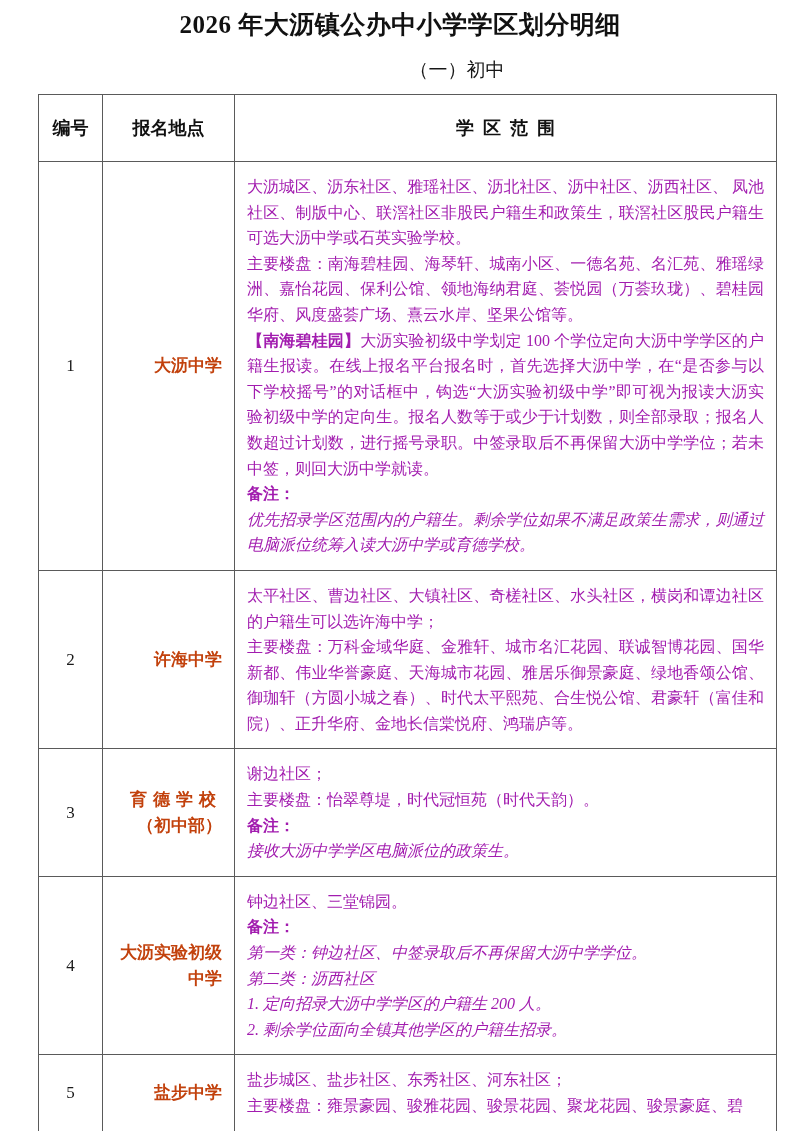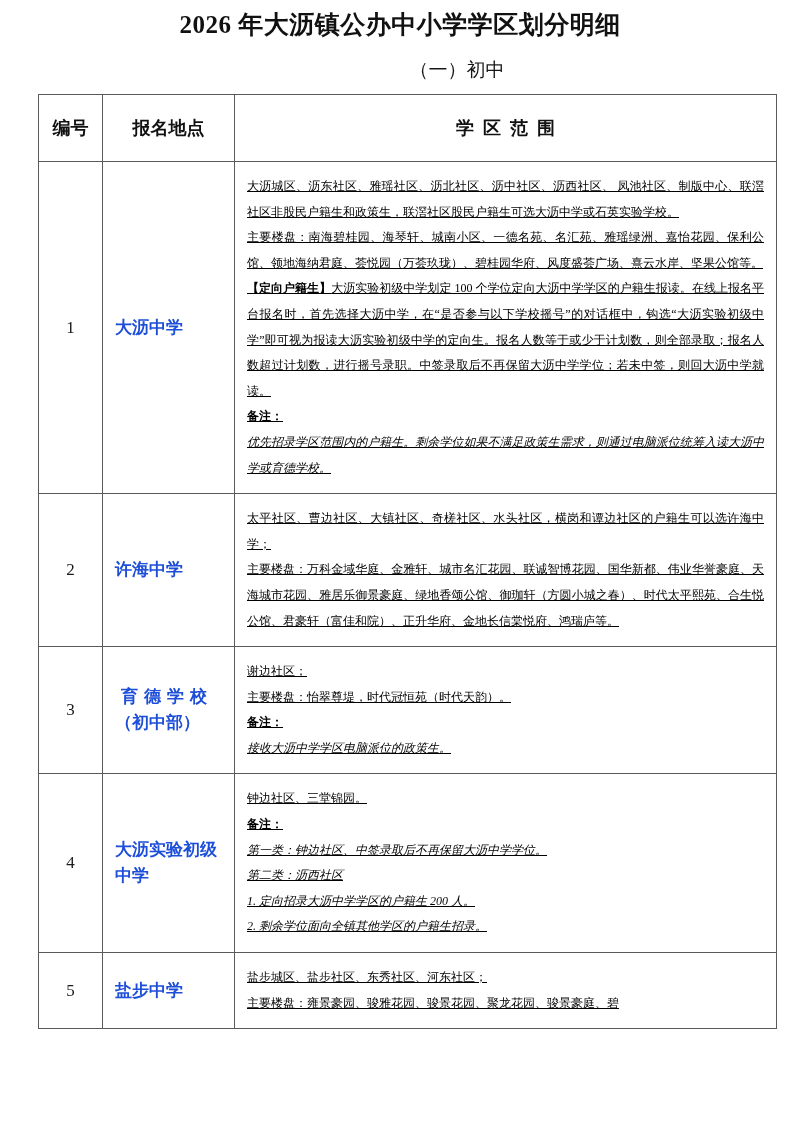--- a/index.html
+++ b/index.html
@@ -67,40 +67,39 @@
     letter-spacing: 9px;
     text-indent: 9px;
   }
   td.num-cell {
     text-align: center;
     font-size: 17px;
     color: #1b1b1b;
     font-family: "Liberation Serif", serif;
   }
   td.site-cell {
-    text-align: left;
+    text-align: right;
     font-size: 17px;
     font-weight: bold;
     line-height: 26px;
-    color: #1d4ed8;
+    color: #c2410c;
     padding: 0 6px;
   }
   td.site-cell .spaced {
     letter-spacing: 6px;
     text-indent: 6px;
     display: block;
   }
   td.scope-cell {
     vertical-align: top;
-    font-size: 12px;
+    font-size: 16px;
     line-height: 25.6px;
     padding: 4px 7px 5px 7px;
     text-align: justify;
-    color: #000000;
-    text-decoration: underline;
+    color: #a21caf;
   }
   .scope-cell p {
     margin: 0;
     text-align: justify;
   }
   .b { font-weight: bold; }
   .note-body {
     font-family: "Liberation Serif", "DejaVu Serif", serif;
     font-style: italic;
   }
@@ -131,21 +130,21 @@
         <th class="head-cell head-scope">学区范围</th>
       </tr>
     </thead>
     <tbody id="table-body">
         <tr>
           <td class="num-cell">1</td>
           <td class="site-cell"><span>大沥中学</span></td>
           <td class="scope-cell">
             <p>大沥城区、沥东社区、雅瑶社区、沥北社区、沥中社区、沥西社区、 凤池社区、制版中心、联滘社区非股民户籍生和政策生，联滘社区股民户籍生可选大沥中学或石英实验学校。</p>
             <p>主要楼盘：南海碧桂园、海琴轩、城南小区、一德名苑、名汇苑、雅瑶绿洲、嘉怡花园、保利公馆、领地海纳君庭、荟悦园（万荟玖珑）、碧桂园华府、风度盛荟广场、熹云水岸、坚果公馆等。</p>
-            <p><span class="b">【定向户籍生】</span><span>大沥实验初级中学划定 100 个学位定向大沥中学学区的户籍生报读。在线上报名平台报名时，首先选择大沥中学，在“是否参与以下学校摇号”的对话框中，钩选“大沥实验初级中学”即可视为报读大沥实验初级中学的定向生。报名人数等于或少于计划数，则全部录取；报名人数超过计划数，进行摇号录职。中签录取后不再保留大沥中学学位；若未中签，则回大沥中学就读。</span></p>
+            <p><span class="b">【南海碧桂园】</span><span>大沥实验初级中学划定 100 个学位定向大沥中学学区的户籍生报读。在线上报名平台报名时，首先选择大沥中学，在“是否参与以下学校摇号”的对话框中，钩选“大沥实验初级中学”即可视为报读大沥实验初级中学的定向生。报名人数等于或少于计划数，则全部录取；报名人数超过计划数，进行摇号录职。中签录取后不再保留大沥中学学位；若未中签，则回大沥中学就读。</span></p>
             <p class="note-head">备注：</p>
             <p class="note-body">优先招录学区范围内的户籍生。剩余学位如果不满足政策生需求，则通过电脑派位统筹入读大沥中学或育德学校。</p>
           </td>
         </tr>
         <tr>
           <td class="num-cell">2</td>
           <td class="site-cell"><span>许海中学</span></td>
           <td class="scope-cell">
             <p>太平社区、曹边社区、大镇社区、奇槎社区、水头社区，横岗和谭边社区的户籍生可以选许海中学；</p>
             <p>主要楼盘：万科金域华庭、金雅轩、城市名汇花园、联诚智博花园、国华新都、伟业华誉豪庭、天海城市花园、雅居乐御景豪庭、绿地香颂公馆、御珈轩（方圆小城之春）、时代太平熙苑、合生悦公馆、君豪轩（富佳和院）、正升华府、金地长信棠悦府、鸿瑞庐等。</p>

